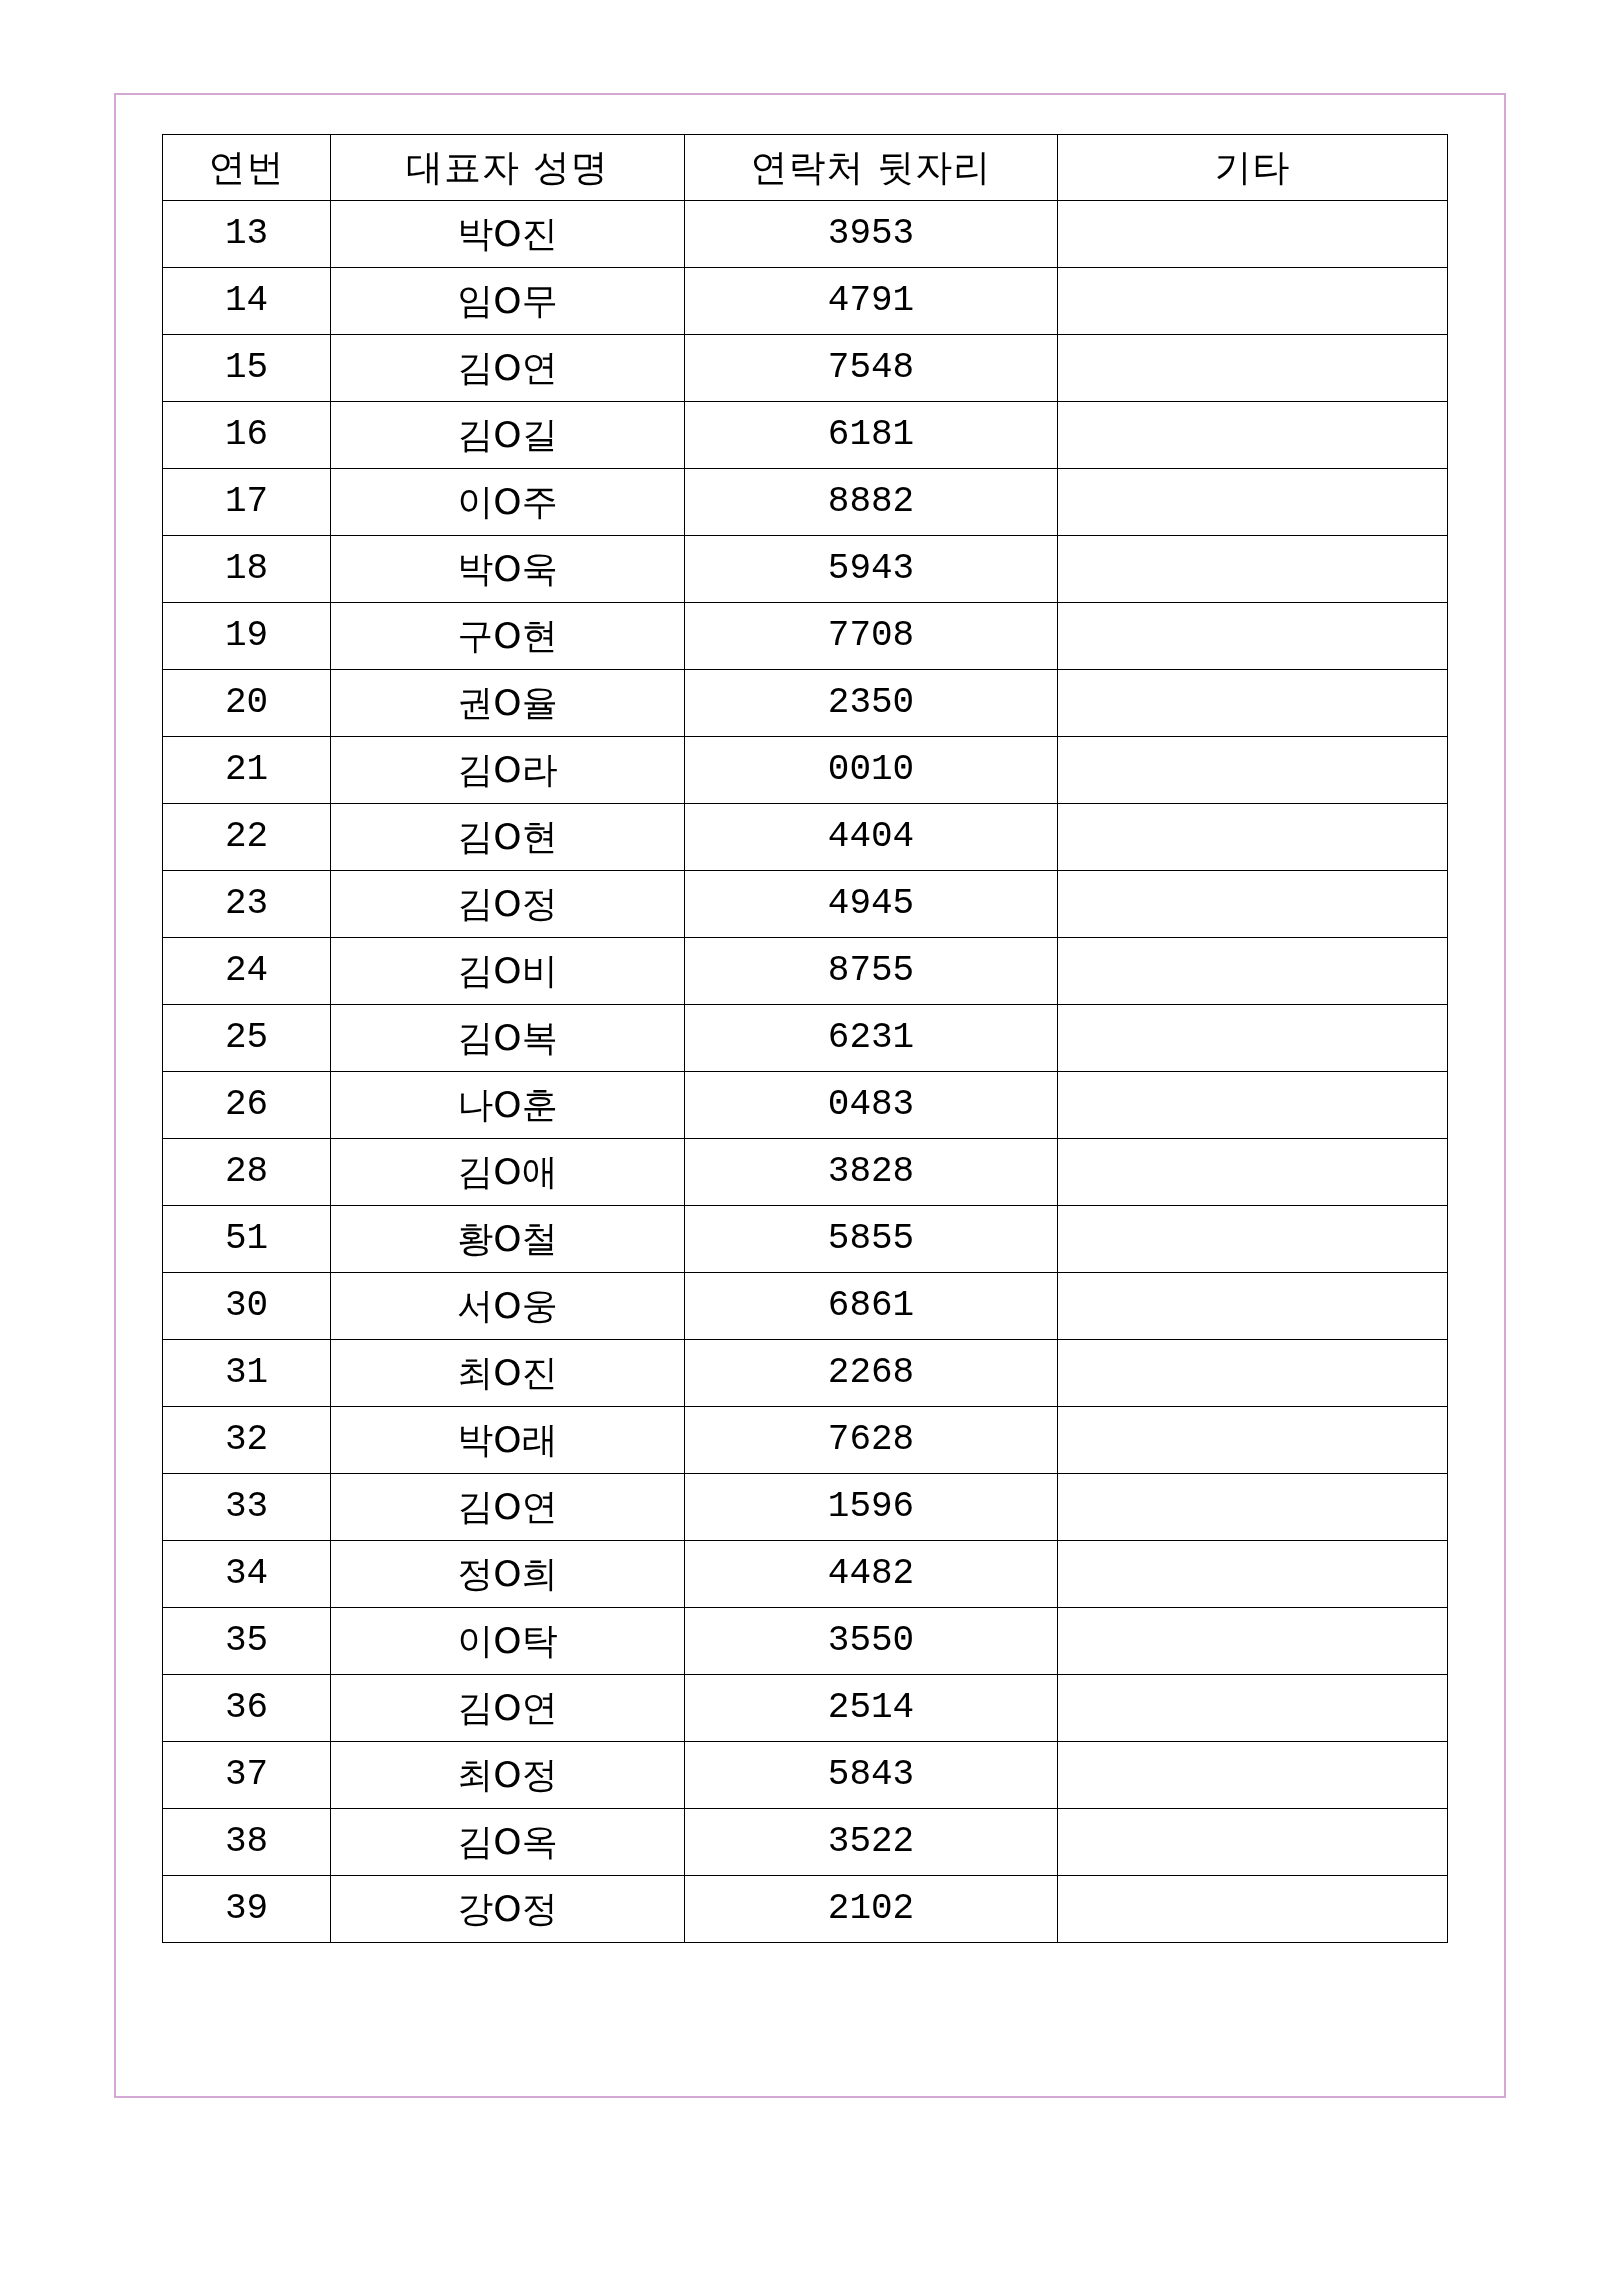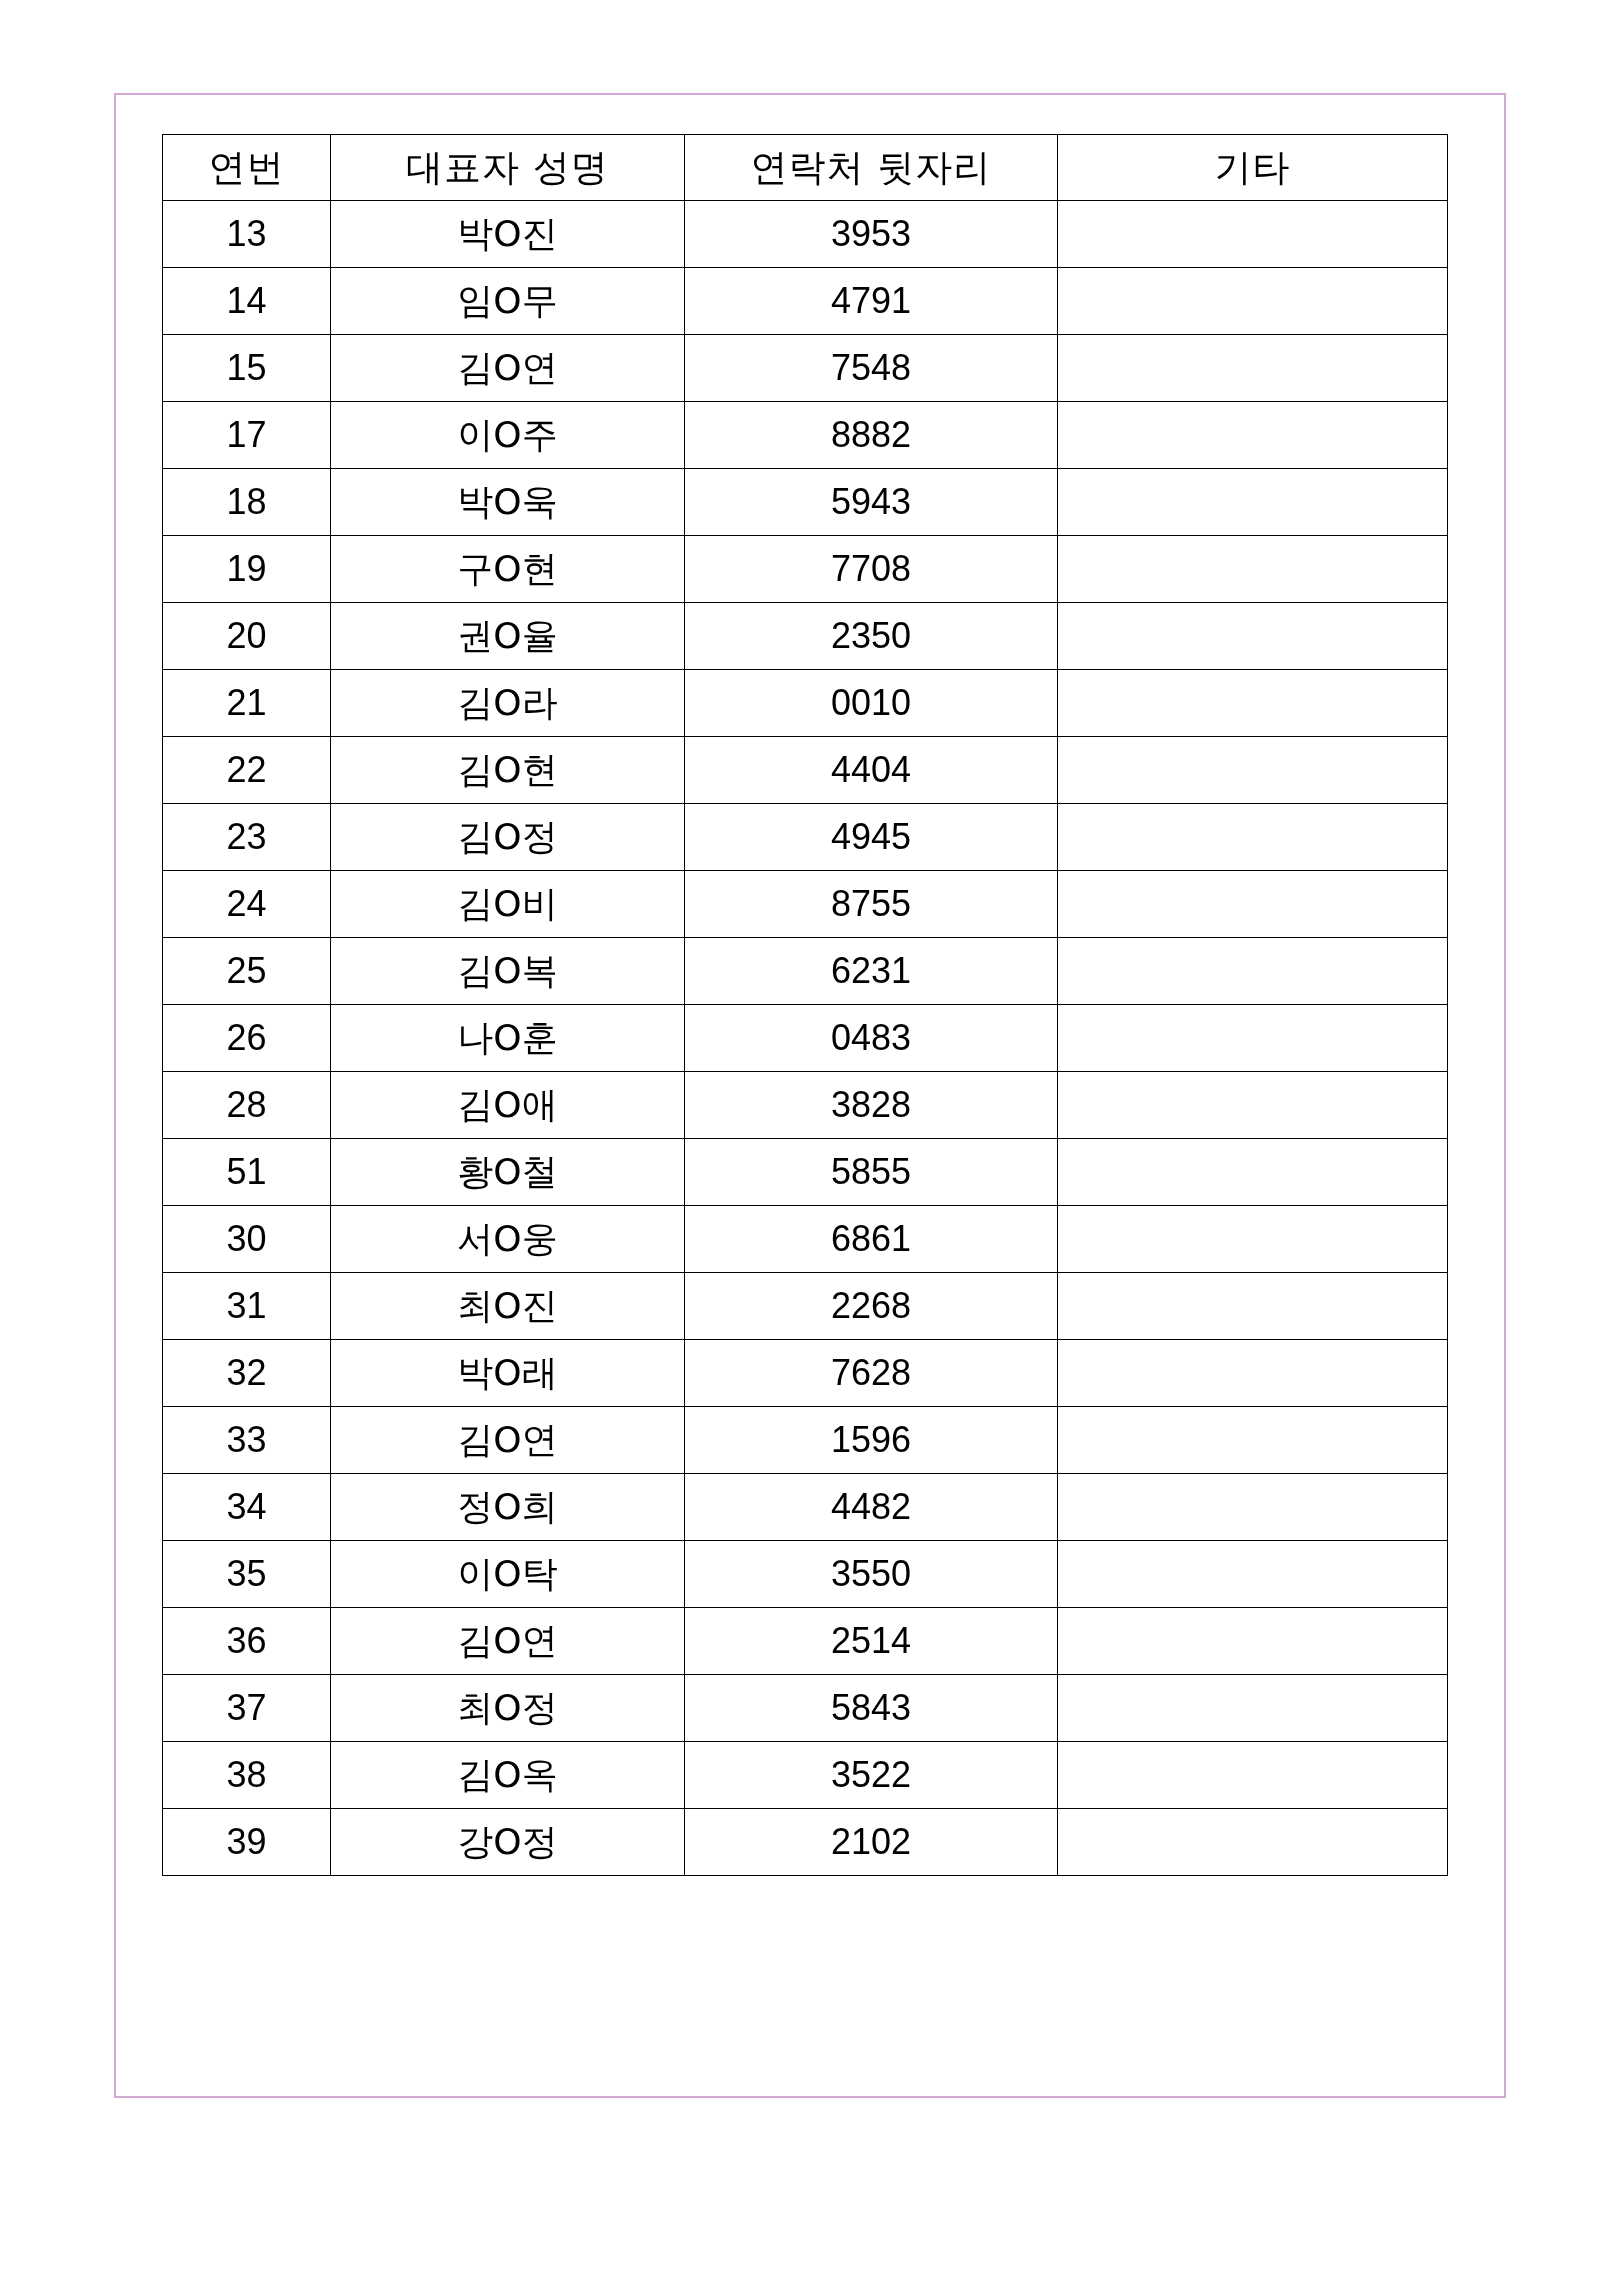--- a/index.html
+++ b/index.html
@@ -50,21 +50,21 @@
       font-size: 37px;
       letter-spacing: 1px;
       margin-left: 40px;
     }
     table.roster td {
       height: 66px;
       font-size: 36px;
     }
     table.roster td.num,
     table.roster td.phone {
-      font-family: Liberation Sans, sans-serif;
+      font-family: Liberation Mono, monospace;
       letter-spacing: 0px;
     }
   </style>
 </head>
 <body>
 
 <div class="page-frame" style="border-color: rgb(211, 169, 211);"></div>
 
 <table class="roster">
   <colgroup>
@@ -94,20 +94,26 @@
         <td class="phone">4791</td>
         <td class="note"></td>
       </tr>
       <tr>
         <td class="num">15</td>
         <td class="name">김O연</td>
         <td class="phone">7548</td>
         <td class="note"></td>
       </tr>
       <tr>
+        <td class="num">16</td>
+        <td class="name">김O길</td>
+        <td class="phone">6181</td>
+        <td class="note"></td>
+      </tr>
+      <tr>
         <td class="num">17</td>
         <td class="name">이O주</td>
         <td class="phone">8882</td>
         <td class="note"></td>
       </tr>
       <tr>
         <td class="num">18</td>
         <td class="name">박O욱</td>
         <td class="phone">5943</td>
         <td class="note"></td>

